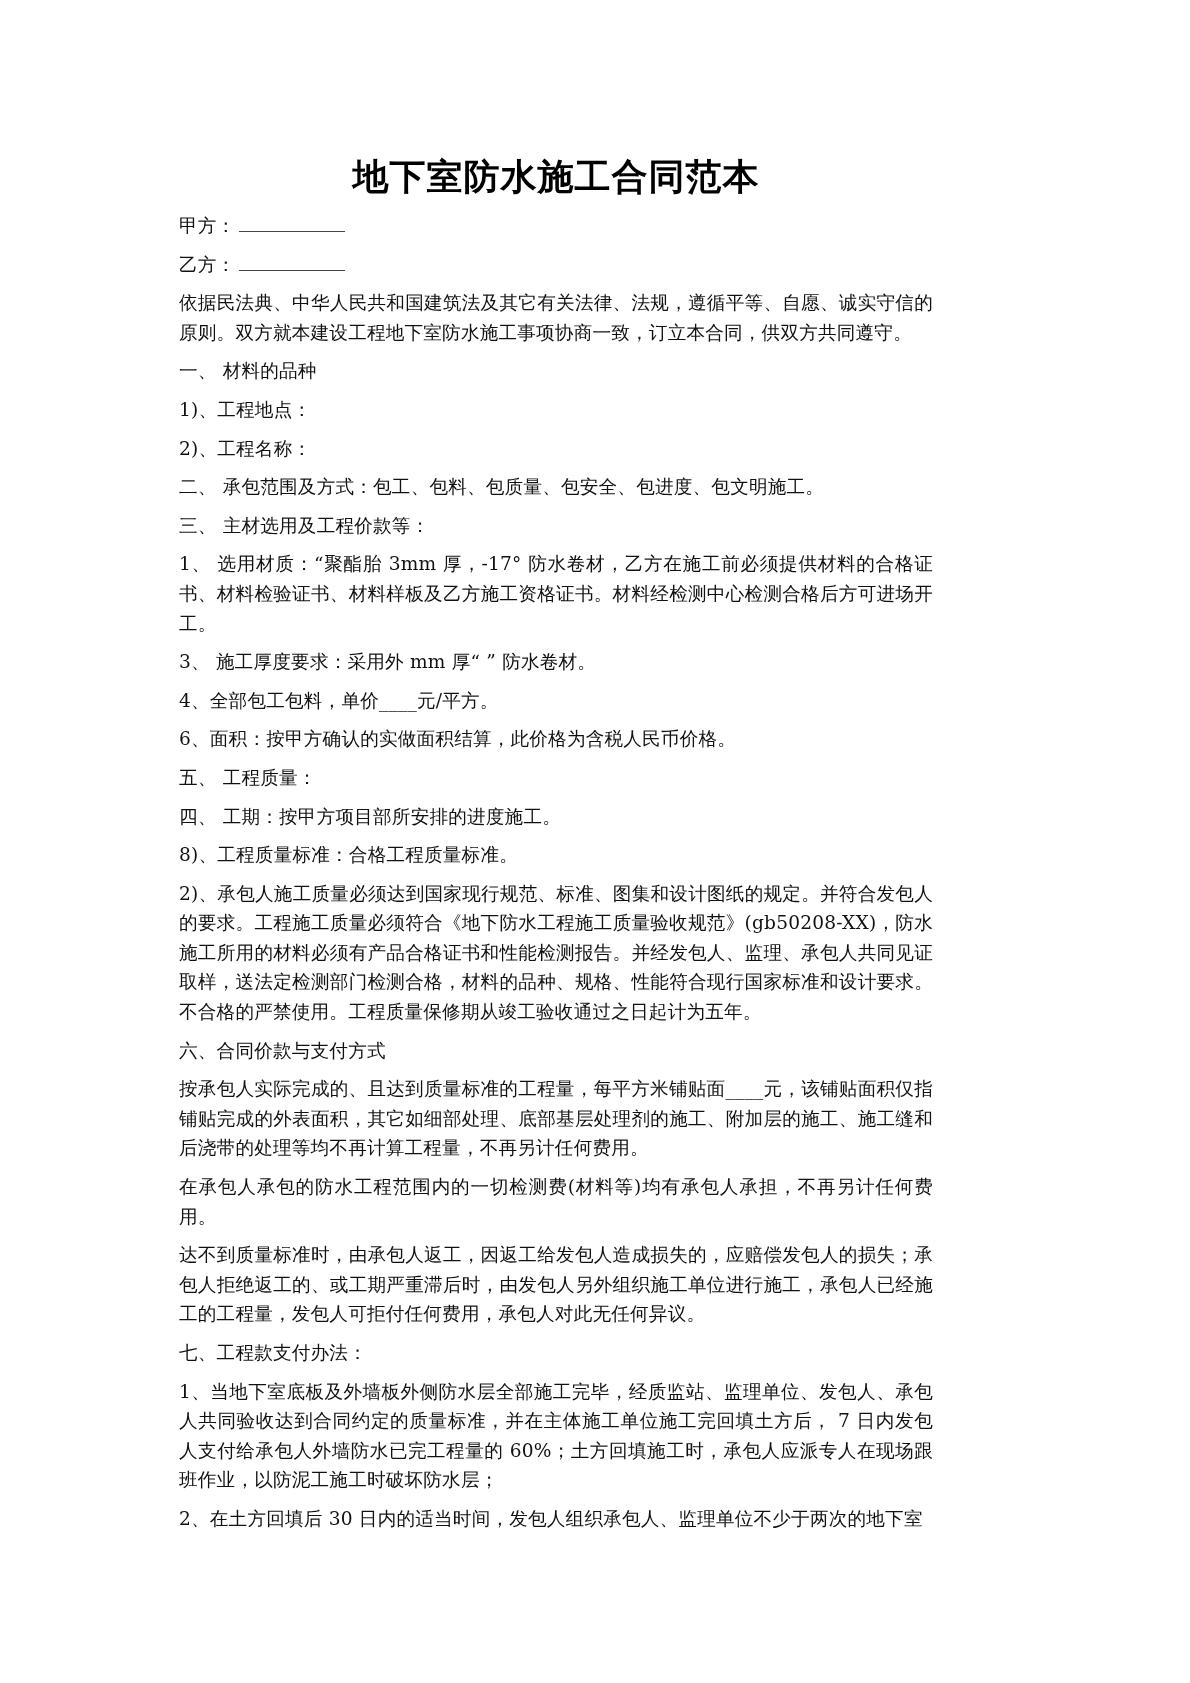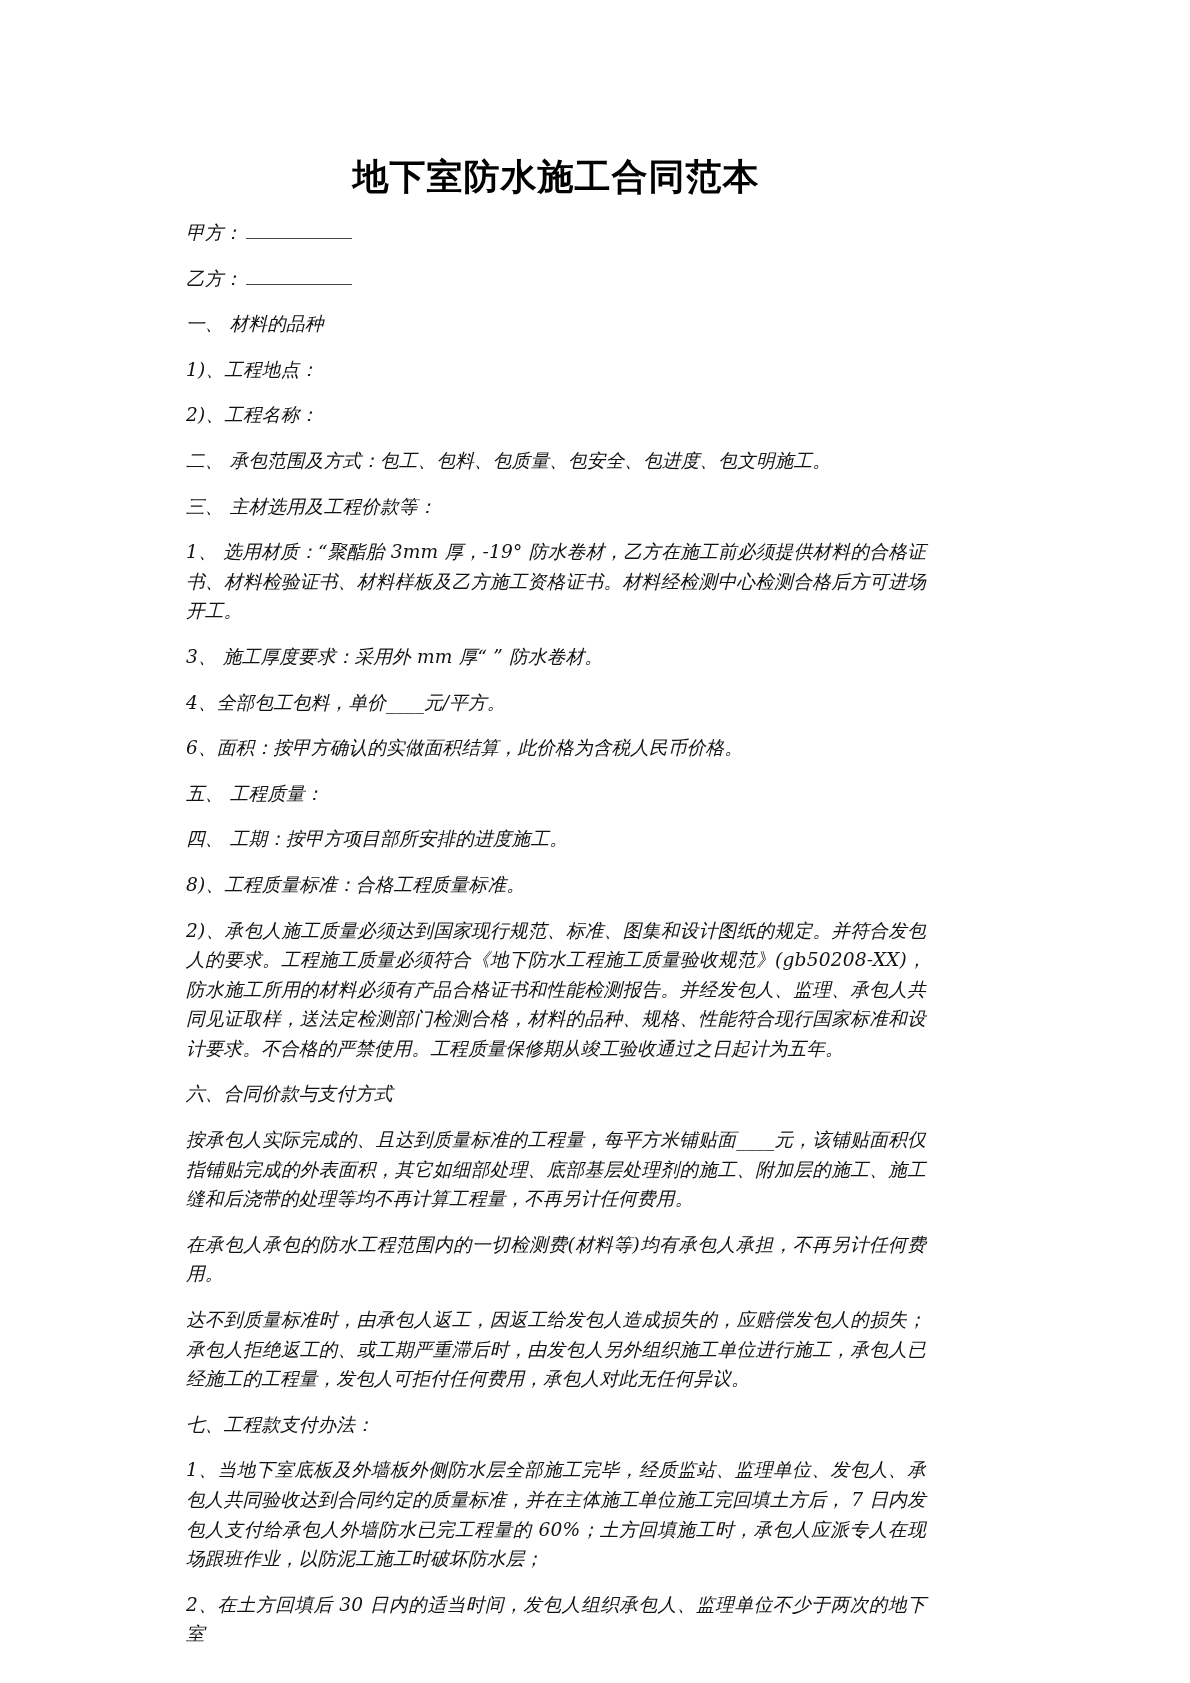--- a/index.html
+++ b/index.html
@@ -27,51 +27,51 @@
       font-weight: bold;
       font-size: 36px;
       line-height: 50px;
       letter-spacing: 1px;
       margin: 0 0 6px 0;
       color: #000000;
     }
     .para {
       font-size: 18.6px;
       line-height: 29.6px;
-      margin: 16px;
+      margin: 9px;
       text-align: justify;
       text-justify: inter-ideograph;
       word-break: break-all;
       letter-spacing: 0.2px;
-      font-style: italic;
     }
     .party-line .blank {
       display: inline-block;
       width: 106px;
       border-bottom: 1px solid #444;
       height: 18px;
       vertical-align: baseline;
       margin-left: 4px;
     }
   </style>
 </head>
 <body>
 
 <div class="page">
   <h1 class="title">地下室防水施工合同范本</h1>
 
   <p class="para party-line"><span>甲方：</span><span class="blank"></span></p>
   <p class="para party-line"><span>乙方：</span><span class="blank"></span></p>
 
+  <p class="para">依据民法典、中华人民共和国建筑法及其它有关法律、法规，遵循平等、自愿、诚实守信的原则。双方就本建设工程地下室防水施工事项协商一致，订立本合同，供双方共同遵守。</p>
   <p class="para">一、 材料的品种</p>
   <p class="para">1)、工程地点：</p>
   <p class="para">2)、工程名称：</p>
   <p class="para">二、 承包范围及方式：包工、包料、包质量、包安全、包进度、包文明施工。</p>
   <p class="para">三、 主材选用及工程价款等：</p>
-  <p class="para">1、 选用材质：“聚酯胎 3mm 厚，-19°  防水卷材，乙方在施工前必须提供材料的合格证书、材料检验证书、材料样板及乙方施工资格证书。材料经检测中心检测合格后方可进场开工。</p>
+  <p class="para">1、 选用材质：“聚酯胎 3mm 厚，-17°  防水卷材，乙方在施工前必须提供材料的合格证书、材料检验证书、材料样板及乙方施工资格证书。材料经检测中心检测合格后方可进场开工。</p>
   <p class="para">3、 施工厚度要求：采用外 mm 厚“ ” 防水卷材。</p>
   <p class="para">4、全部包工包料，单价____元/平方。</p>
   <p class="para">6、面积：按甲方确认的实做面积结算，此价格为含税人民币价格。</p>
   <p class="para">五、 工程质量：</p>
   <p class="para">四、 工期：按甲方项目部所安排的进度施工。</p>
   <p class="para">8)、工程质量标准：合格工程质量标准。</p>
   <p class="para">2)、承包人施工质量必须达到国家现行规范、标准、图集和设计图纸的规定。并符合发包人的要求。工程施工质量必须符合《地下防水工程施工质量验收规范》(gb50208-XX)，防水施工所用的材料必须有产品合格证书和性能检测报告。并经发包人、监理、承包人共同见证取样，送法定检测部门检测合格，材料的品种、规格、性能符合现行国家标准和设计要求。不合格的严禁使用。工程质量保修期从竣工验收通过之日起计为五年。</p>
   <p class="para">六、合同价款与支付方式</p>
   <p class="para">按承包人实际完成的、且达到质量标准的工程量，每平方米铺贴面____元，该铺贴面积仅指铺贴完成的外表面积，其它如细部处理、底部基层处理剂的施工、附加层的施工、施工缝和后浇带的处理等均不再计算工程量，不再另计任何费用。</p>
   <p class="para">在承包人承包的防水工程范围内的一切检测费(材料等)均有承包人承担，不再另计任何费用。</p>

